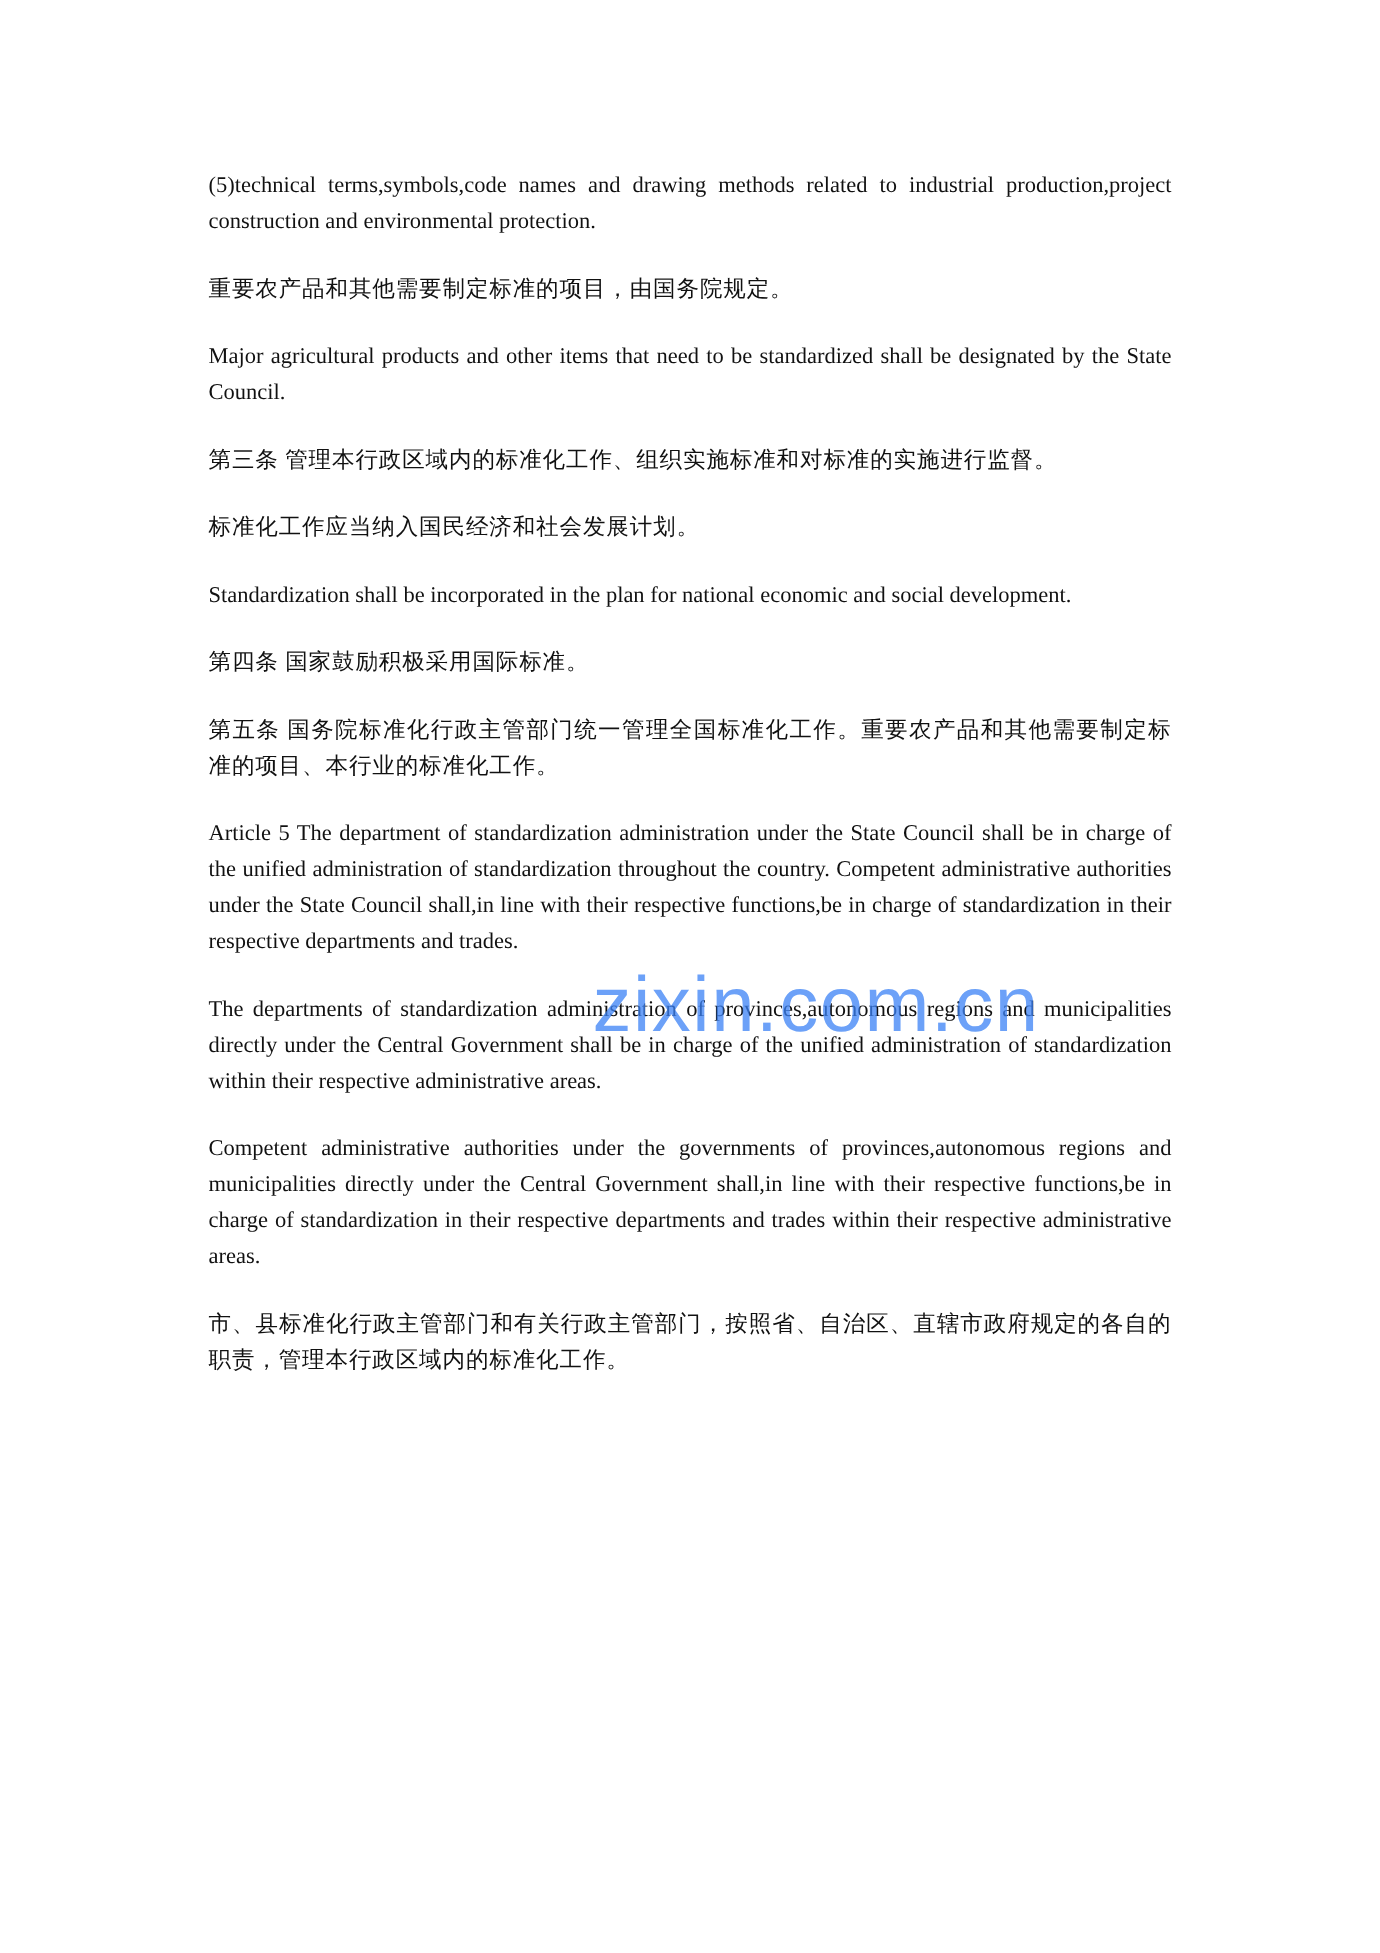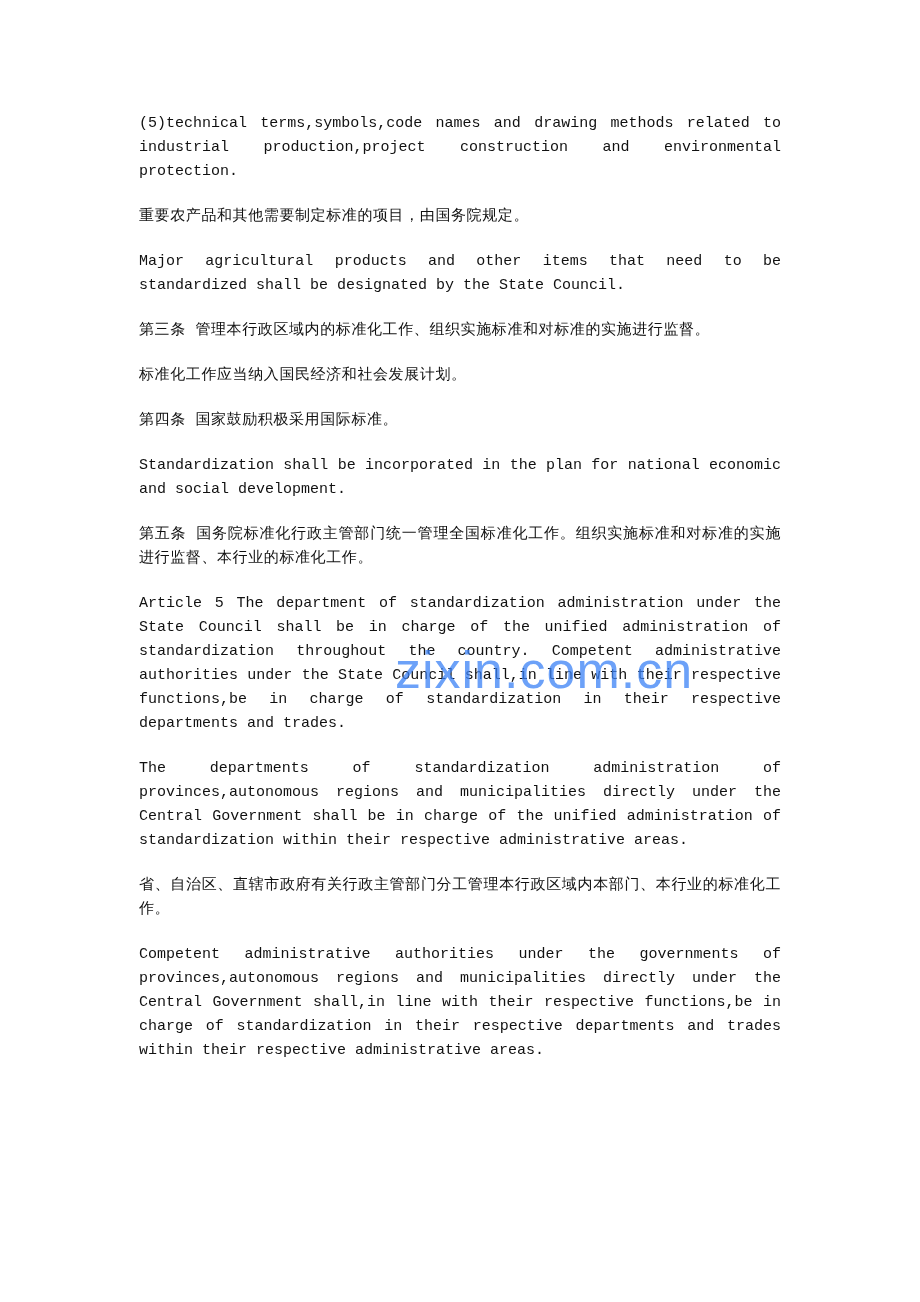--- a/index.html
+++ b/index.html
@@ -1,41 +1,41 @@
 <!DOCTYPE html>
 <html><head>
 <meta charset="utf-8">
 <style>
   html, body { margin:0; padding:0; background:#ffffff; }
   body { width:920px; height:1302px; position:relative; overflow:hidden; }
   .page {
     position:absolute; left:139px; top:112px; width:642px;
-    font-family: Liberation Mono, monospace;
+    font-family: Liberation Serif, serif;
     font-size:15px; line-height:24px; color:#111111;
   }
   .para { margin:0 0 21px 0; text-align:justify; }
   .para.zh { letter-spacing:0.6px; }
   .watermark {
     position:absolute; left:395px; top:598px;
     font-family: "Liberation Sans", "DejaVu Sans", sans-serif;
     font-size:52px; line-height:64px; color:#3b82f6; opacity:0.75;
     letter-spacing:1px; pointer-events:none; white-space:nowrap;margin-top:40px;
   }
 </style>
 </head>
 <body>
 
 <div class="page">
   <p class="para en">(5)technical terms,symbols,code names and drawing methods related to industrial production,project construction and environmental protection.</p>
   <p class="para zh">重要农产品和其他需要制定标准的项目，由国务院规定。</p>
   <p class="para en">Major agricultural products and other items that need to be standardized shall be designated by the State Council.</p>
   <p class="para zh">第三条  管理本行政区域内的标准化工作、组织实施标准和对标准的实施进行监督。</p>
   <p class="para zh">标准化工作应当纳入国民经济和社会发展计划。</p>
+  <p class="para en">Standardization shall be incorporated in the plan for national economic and social development.</p>
   <p class="para zh">第四条  国家鼓励积极采用国际标准。</p>
-  <p class="para en">Standardization shall be incorporated in the plan for national economic and social development.</p>
-  <p class="para zh">第五条  国务院标准化行政主管部门统一管理全国标准化工作。组织实施标准和对标准的实施进行监督、本行业的标准化工作。</p>
+  <p class="para zh">第五条  国务院标准化行政主管部门统一管理全国标准化工作。重要农产品和其他需要制定标准的项目、本行业的标准化工作。</p>
   <p class="para en">Article 5 The department of standardization administration under the State Council shall be in charge of the unified administration of standardization throughout the country. Competent administrative authorities under the State Council shall,in line with their respective functions,be in charge of standardization in their respective departments and trades.</p>
   <p class="para en">The departments of standardization administration of provinces,autonomous regions and municipalities directly under the Central Government shall be in charge of the unified administration of standardization within their respective administrative areas.</p>
-  <p class="para zh">省、自治区、直辖市政府有关行政主管部门分工管理本行政区域内本部门、本行业的标准化工作。</p>
   <p class="para en">Competent administrative authorities under the governments of provinces,autonomous regions and municipalities directly under the Central Government shall,in line with their respective functions,be in charge of standardization in their respective departments and trades within their respective administrative areas.</p>
+  <p class="para zh">市、县标准化行政主管部门和有关行政主管部门，按照省、自治区、直辖市政府规定的各自的职责，管理本行政区域内的标准化工作。</p>
 </div>
 
 <div class="watermark">zixin.com.cn</div>
 
 </body></html>

